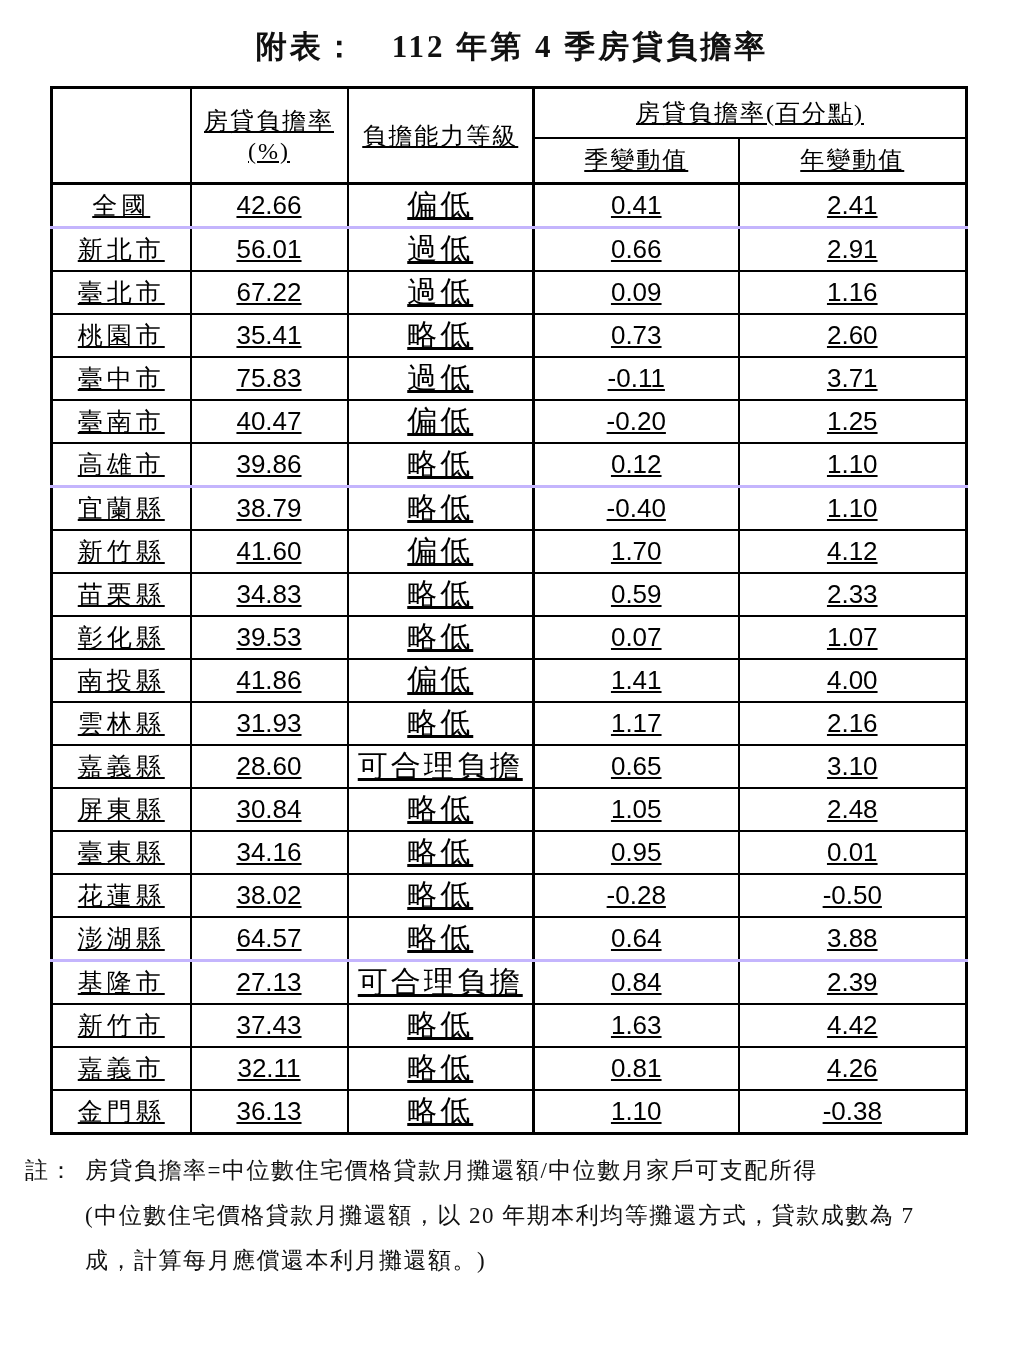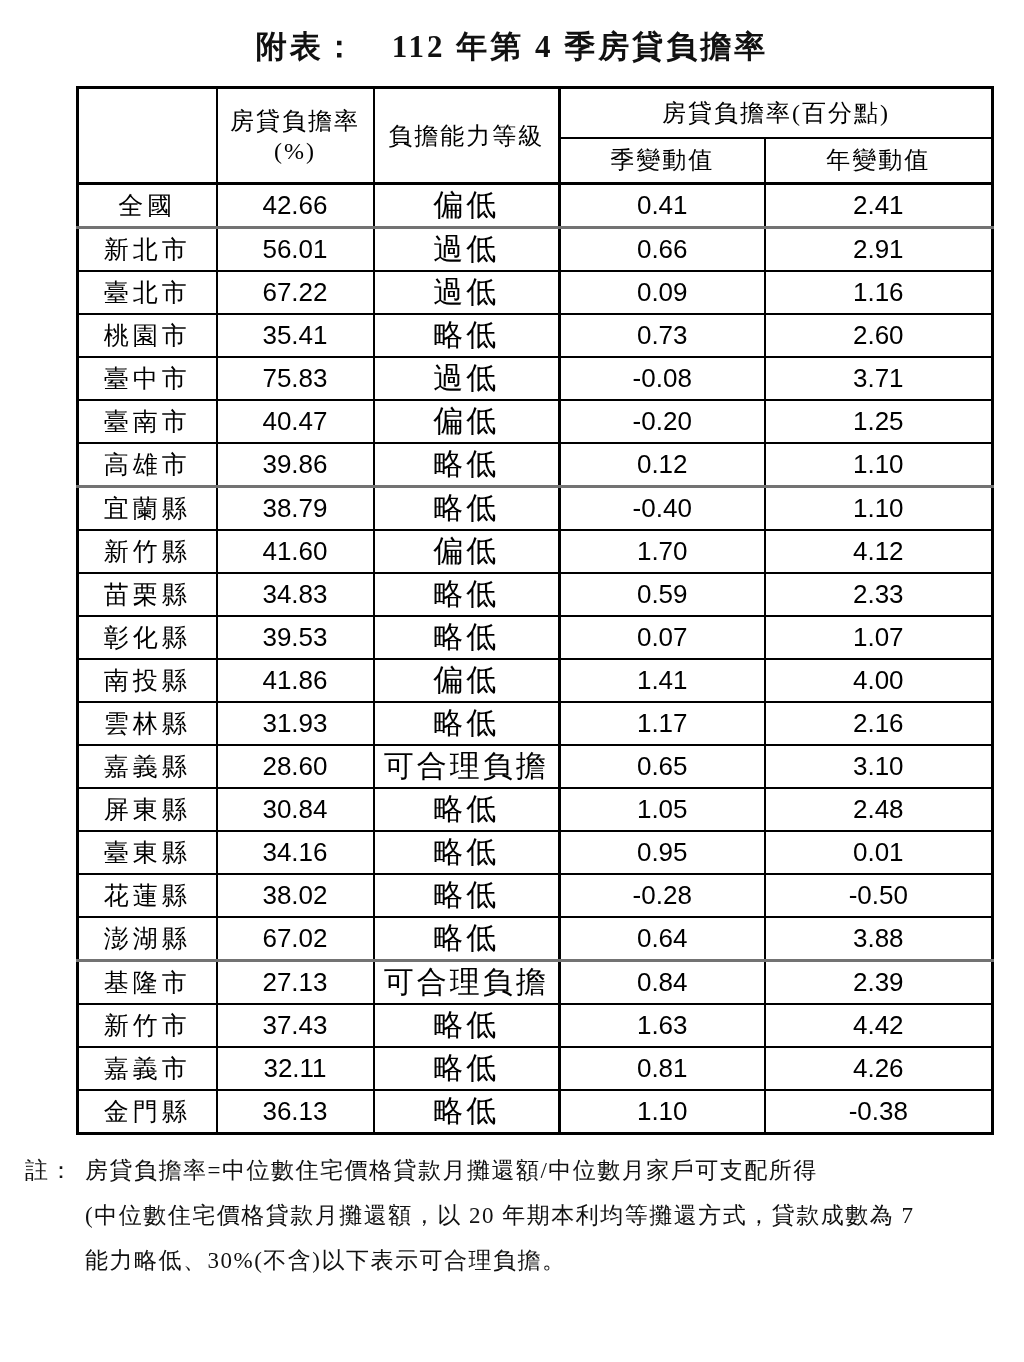--- a/index.html
+++ b/index.html
@@ -21,23 +21,24 @@
     margin: 26px 0 18px 0;
     text-align: center;
     font-size: 31px;
     font-weight: bold;
     letter-spacing: 3px;
     color: #111;
   }
   table.data-table {
     border-collapse: collapse;
     table-layout: fixed;
-    margin-left: 76px;
+    margin-left: 50px;
     width: 917px;
     border: 3px solid #000;
+    text-decoration: underline;
   }
   col.c-region { width: 139px; }
   col.c-rate   { width: 157px; }
   col.c-level  { width: 186px; }
   col.c-q      { width: 205px; }
   col.c-y      { width: 228px; }
 
   th, td {
     border: 2px solid #000;
     text-align: center;
@@ -53,21 +54,21 @@
     line-height: 1.25;
   }
   thead tr.h1 { height: 50px; }
   thead tr.h2 { height: 46px; }
   
   thead tr.h2 th, thead tr.h1 th[rowspan] { border-bottom: 3px solid #000; }
   
   .qsep { border-left: 3px solid #000; }
 
   tbody tr { height: 40px; }
-  tbody tr.group-end td { border-bottom: 3px solid #737373; }
+  tbody tr.group-end td { border-bottom: 3px solid #c4b5fd; }
 
   td.region {
     font-size: 25px;
     letter-spacing: 4px;
   }
   td.level {
     font-size: 30px;
     letter-spacing: 3px;
   }
   td.num {
@@ -144,21 +145,21 @@
           <td class="region">桃園市</td>
           <td class="num">35.41</td>
           <td class="level">略低</td>
           <td class="num qsep">0.73</td>
           <td class="num">2.60</td>
         </tr>
         <tr>
           <td class="region">臺中市</td>
           <td class="num">75.83</td>
           <td class="level">過低</td>
-          <td class="num qsep">-0.08</td>
+          <td class="num qsep">-0.11</td>
           <td class="num">3.71</td>
         </tr>
         <tr>
           <td class="region">臺南市</td>
           <td class="num">40.47</td>
           <td class="level">偏低</td>
           <td class="num qsep">-0.20</td>
           <td class="num">1.25</td>
         </tr>
         <tr class="group-end">
@@ -233,21 +234,21 @@
         </tr>
         <tr>
           <td class="region">花蓮縣</td>
           <td class="num">38.02</td>
           <td class="level">略低</td>
           <td class="num qsep">-0.28</td>
           <td class="num">-0.50</td>
         </tr>
         <tr class="group-end">
           <td class="region">澎湖縣</td>
-          <td class="num">67.02</td>
+          <td class="num">64.57</td>
           <td class="level">略低</td>
           <td class="num qsep">0.64</td>
           <td class="num">3.88</td>
         </tr>
         <tr>
           <td class="region">基隆市</td>
           <td class="num">27.13</td>
           <td class="level">可合理負擔</td>
           <td class="num qsep">0.84</td>
           <td class="num">2.39</td>
@@ -274,16 +275,16 @@
           <td class="num">-0.38</td>
         </tr>
       </tbody>
   </table>
 
   <div class="notes">
     <div class="note-first">
       <span class="note-marker">註：</span><span>房貸負擔率=中位數住宅價格貸款月攤還額/中位數月家戶可支配所得</span>
     </div>
     <div>(中位數住宅價格貸款月攤還額，以 20 年期本利均等攤還方式，貸款成數為 7</div>
-    <div>能力略低、30%(不含)以下表示可合理負擔。</div>
+    <div>成，計算每月應償還本利月攤還額。)</div>
   </div>
 
 </div>
 
 </body></html>

